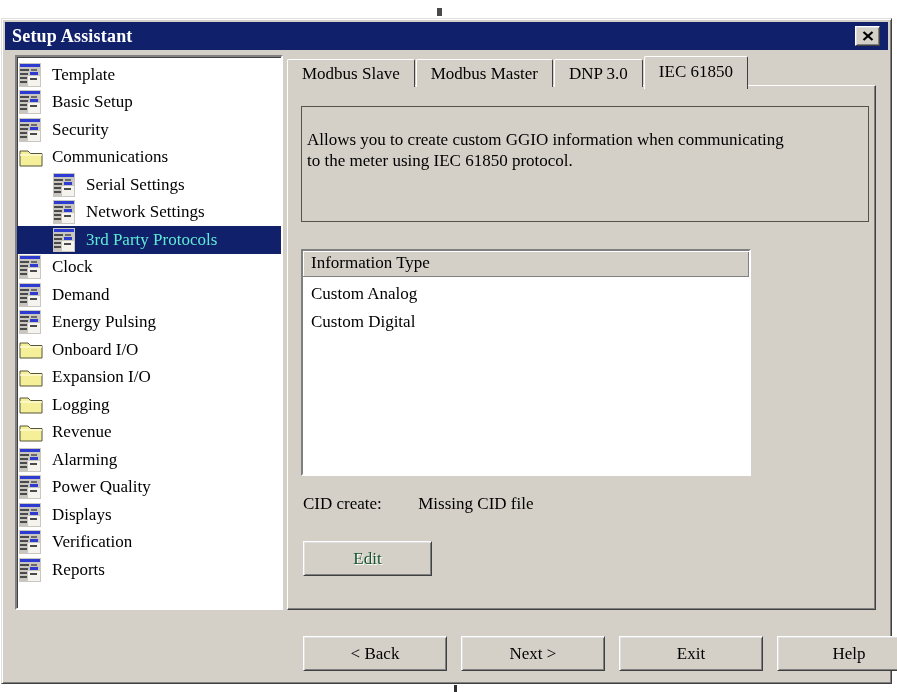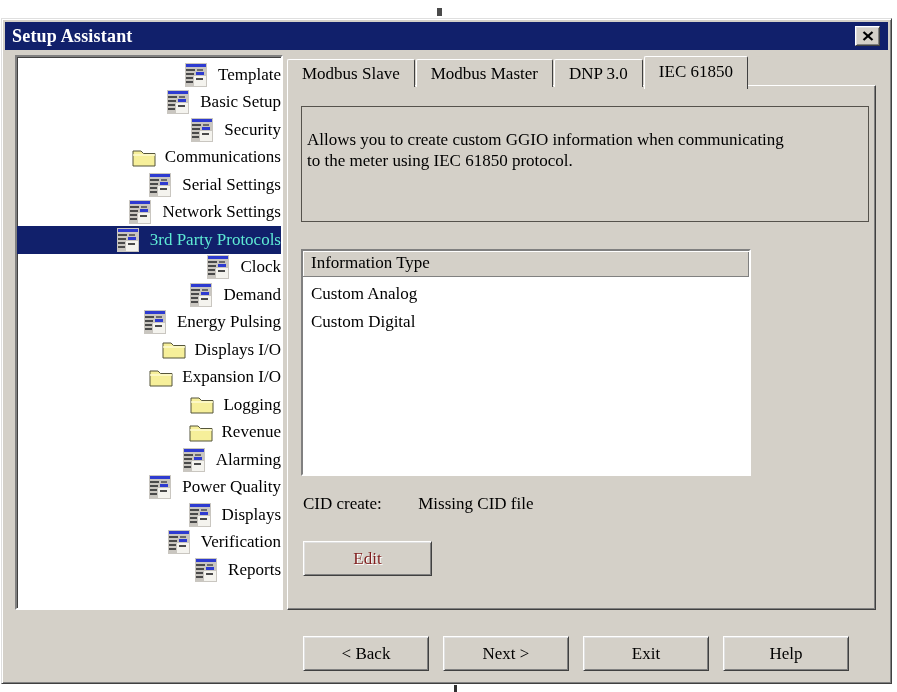--- a/index.html
+++ b/index.html
@@ -35,21 +35,21 @@
     box-shadow: inset 1px 1px 0 #dfdfdf, inset -1px -1px 0 #808080;
     display:flex; align-items:center; justify-content:center; cursor:default;
   }
   
   .tree {
     position:absolute; left:13px; top:36px; width:268px; height:555px;
     padding-top:4px; overflow:hidden;
   }
   .tree-row {
     height:27.5px; display:flex; align-items:center;
-    padding-left:2px; white-space:nowrap; cursor:default;justify-content:flex-end;
+    padding-left:2px; white-space:nowrap; cursor:default;
   }
   .tree-row.indent { padding-left:36px; }
   .tree-row.selected { background:#11206b; color:#5eead4; }
   .tree-icon { width:24px; height:24px; flex:0 0 24px; display:flex; align-items:center; }
   .tree-label { margin-left:9px; }
   
   .tabstrip {
     position:absolute; left:285px; top:35px; height:33px;
     display:flex; align-items:flex-end; z-index:2;
   }
@@ -91,26 +91,26 @@
   .cid-label { display:inline-block; width:111px; }
   .btn95 {
     background:#d4d0c8;
     border:1px solid; border-color:#ffffff #404040 #404040 #ffffff;
     box-shadow: inset 1px 1px 0 #dfdfdf, inset -1px -1px 0 #808080;
     font-family:inherit; font-size:17px; color:#000; cursor:default;
   }
   .edit-btn {
     position:absolute; left:15px; top:455px; width:129px; height:35px;
   }
-  .edit-btn[disabled] { color:#7f1d1d; text-shadow:1px 1px 0 #ffffff; }
+  .edit-btn[disabled] { color:#14532d; text-shadow:1px 1px 0 #ffffff; }
   
   .footer {
     position:absolute; left:301px; top:617px; display:flex; gap:14px;
   }
-  .footer .btn95 { width:126px; height:35px; }
+  .footer .btn95 { width:144px; height:35px; }
   
   .tick-top { position:absolute; left:437px; top:0; width:5px; height:8px; background:#4a4a4a; }
   .tick-bottom { position:absolute; left:454px; top:677px; width:3px; height:15px; background:#303030; }
 </style>
 </head>
 <body>
 
 <div class="canvas">
   <div class="tick-top"></div>
   <div class="tick-bottom"></div>
@@ -290,21 +290,21 @@
           </span>
           <span class="tree-label">Energy Pulsing</span>
         </div>
         <div class="tree-row">
           <span class="tree-icon">
             <svg width="24" height="21" viewBox="0 0 24 21">
               <path d="M1 4 L9 4 L11.5 6.5 L23 6.5 L23 19 L1 19 Z" fill="#f6ef9a" stroke="#55553a" stroke-width="1"></path>
               <path d="M1 8 L23 8" stroke="#fffcd6" stroke-width="1.4"></path>
             </svg>
           </span>
-          <span class="tree-label">Displays I/O</span>
+          <span class="tree-label">Onboard I/O</span>
         </div>
         <div class="tree-row">
           <span class="tree-icon">
             <svg width="24" height="21" viewBox="0 0 24 21">
               <path d="M1 4 L9 4 L11.5 6.5 L23 6.5 L23 19 L1 19 Z" fill="#f6ef9a" stroke="#55553a" stroke-width="1"></path>
               <path d="M1 8 L23 8" stroke="#fffcd6" stroke-width="1.4"></path>
             </svg>
           </span>
           <span class="tree-label">Expansion I/O</span>
         </div>

